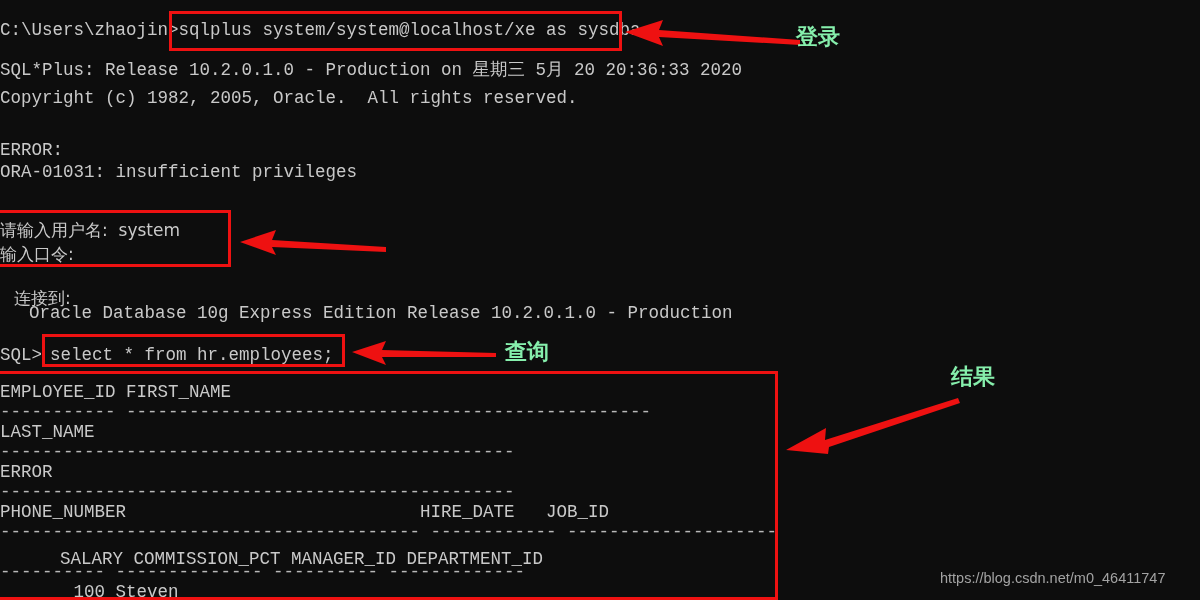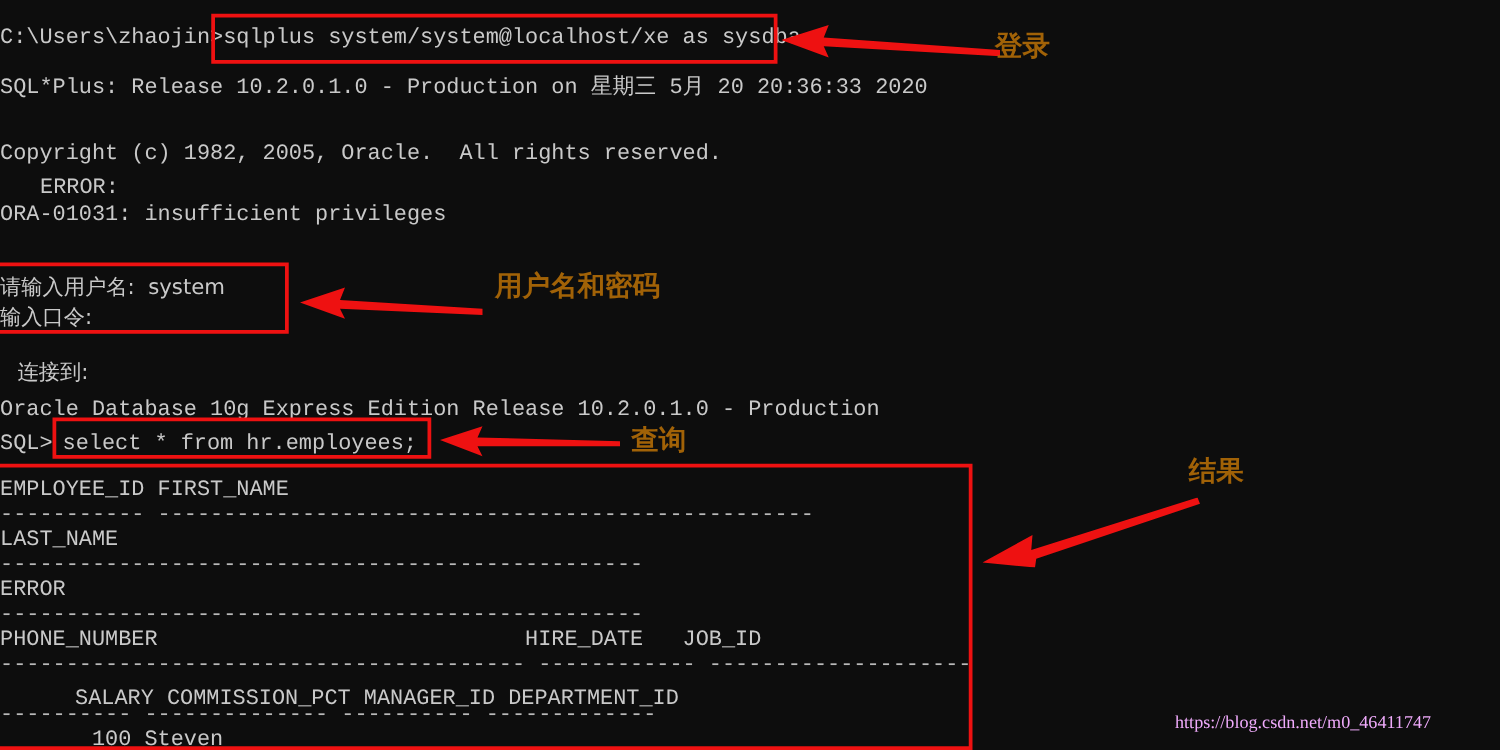--- a/index.html
+++ b/index.html
@@ -43,60 +43,60 @@
   
   .hl-box {
     position: absolute;
     border: 3px solid #ee1111;
     box-sizing: border-box;
     pointer-events: none;
   }
   
   .anno-label {
     position: absolute;
-    color: #a16207;
+    color: #86efac;
     font-family: "DejaVu Sans", "Liberation Sans", sans-serif;
     font-size: 22px;
     font-weight: bold;
     white-space: nowrap;
   }
   .arrow-svg {
     position: absolute;
     pointer-events: none;
   }
   
   .watermark {
     position: absolute;
-    color: #f0abfc;
-    font-family: Liberation Serif, serif;
+    color: #a3a3a3;
+    font-family: Liberation Sans, sans-serif;
     font-size: 14.5px;
     white-space: nowrap;
   }
 </style>
 </head>
 <body>
 
 <div id="screen">
 
   <div>
 
     <div class="line" style="top:10px;"><span>C:\Users\zhaojin&gt;</span><span>sqlplus system/system@localhost/xe as sysdba</span></div>
 
     <div class="line" style="top:50px;">SQL*Plus: Release 10.2.0.1.0 - Production on 星期三 5月 20 20:36:33 2020</div>
 
-    <div class="line" style="top:103px;">Copyright (c) 1982, 2005, Oracle.  All rights reserved.</div>
+    <div class="line" style="top:78px;">Copyright (c) 1982, 2005, Oracle.  All rights reserved.</div>
 
-    <div class="line" style="top:130px;margin-left:32px;">ERROR:</div>
+    <div class="line" style="top:130px;">ERROR:</div>
     <div class="line" style="top:152px;">ORA-01031: insufficient privileges</div>
 
     <div class="line cn" style="top:210px;">请输入用户名:  system</div>
     <div class="line cn" style="top:234px;">输入口令:</div>
 
     <div class="line cn" style="top:278px;margin-left:14px;">连接到:</div>
-    <div class="line" style="top:308px;">Oracle Database 10g Express Edition Release 10.2.0.1.0 - Production</div>
+    <div class="line" style="top:293px;margin-left:29px;">Oracle Database 10g Express Edition Release 10.2.0.1.0 - Production</div>
 
     <div class="line" style="top:335px;text-align:right;"><span>SQL&gt;</span><span style="display:inline-block;width:8px;"></span><span>select * from hr.employees;</span></div>
   </div>
 
   <div>
     <div class="line" style="top:372px;">EMPLOYEE_ID FIRST_NAME</div>
     <div class="dash" style="top:392px;">----------- --------------------------------------------------</div>
 
     <div class="line" style="top:412px;">LAST_NAME</div>
     <div class="dash" style="top:432px;">-------------------------------------------------</div>
@@ -132,21 +132,20 @@
   <svg class="arrow-svg" style="left:352px; top:340px;" width="148" height="26" viewBox="0 0 148 26">
     <polygon points="0,12 34,1 30,10 144,13 144,17 30,17 34,25" fill="#ee1111"></polygon>
   </svg>
 
   <svg class="arrow-svg" style="left:786px; top:398px;" width="175" height="56" viewBox="0 0 175 56">
     <polygon points="0,52 40,30 39,42 172,0 174,5 43,49 42,56" fill="#ee1111"></polygon>
   </svg>
 
   <div class="anno-label" style="left:796px; top:22px;">登录</div>
 
-  <div class="anno-label" style="left:396px; top:214px;">用户名和密码</div>
 
   <div class="anno-label" style="left:505px; top:337px;">查询</div>
 
   <div class="anno-label" style="left:951px; top:362px;">结果</div>
 
   <div class="watermark" style="left:940px; top:570px;">https://blog.csdn.net/m0_46411747</div>
 
 </div>
 
 </body></html>

